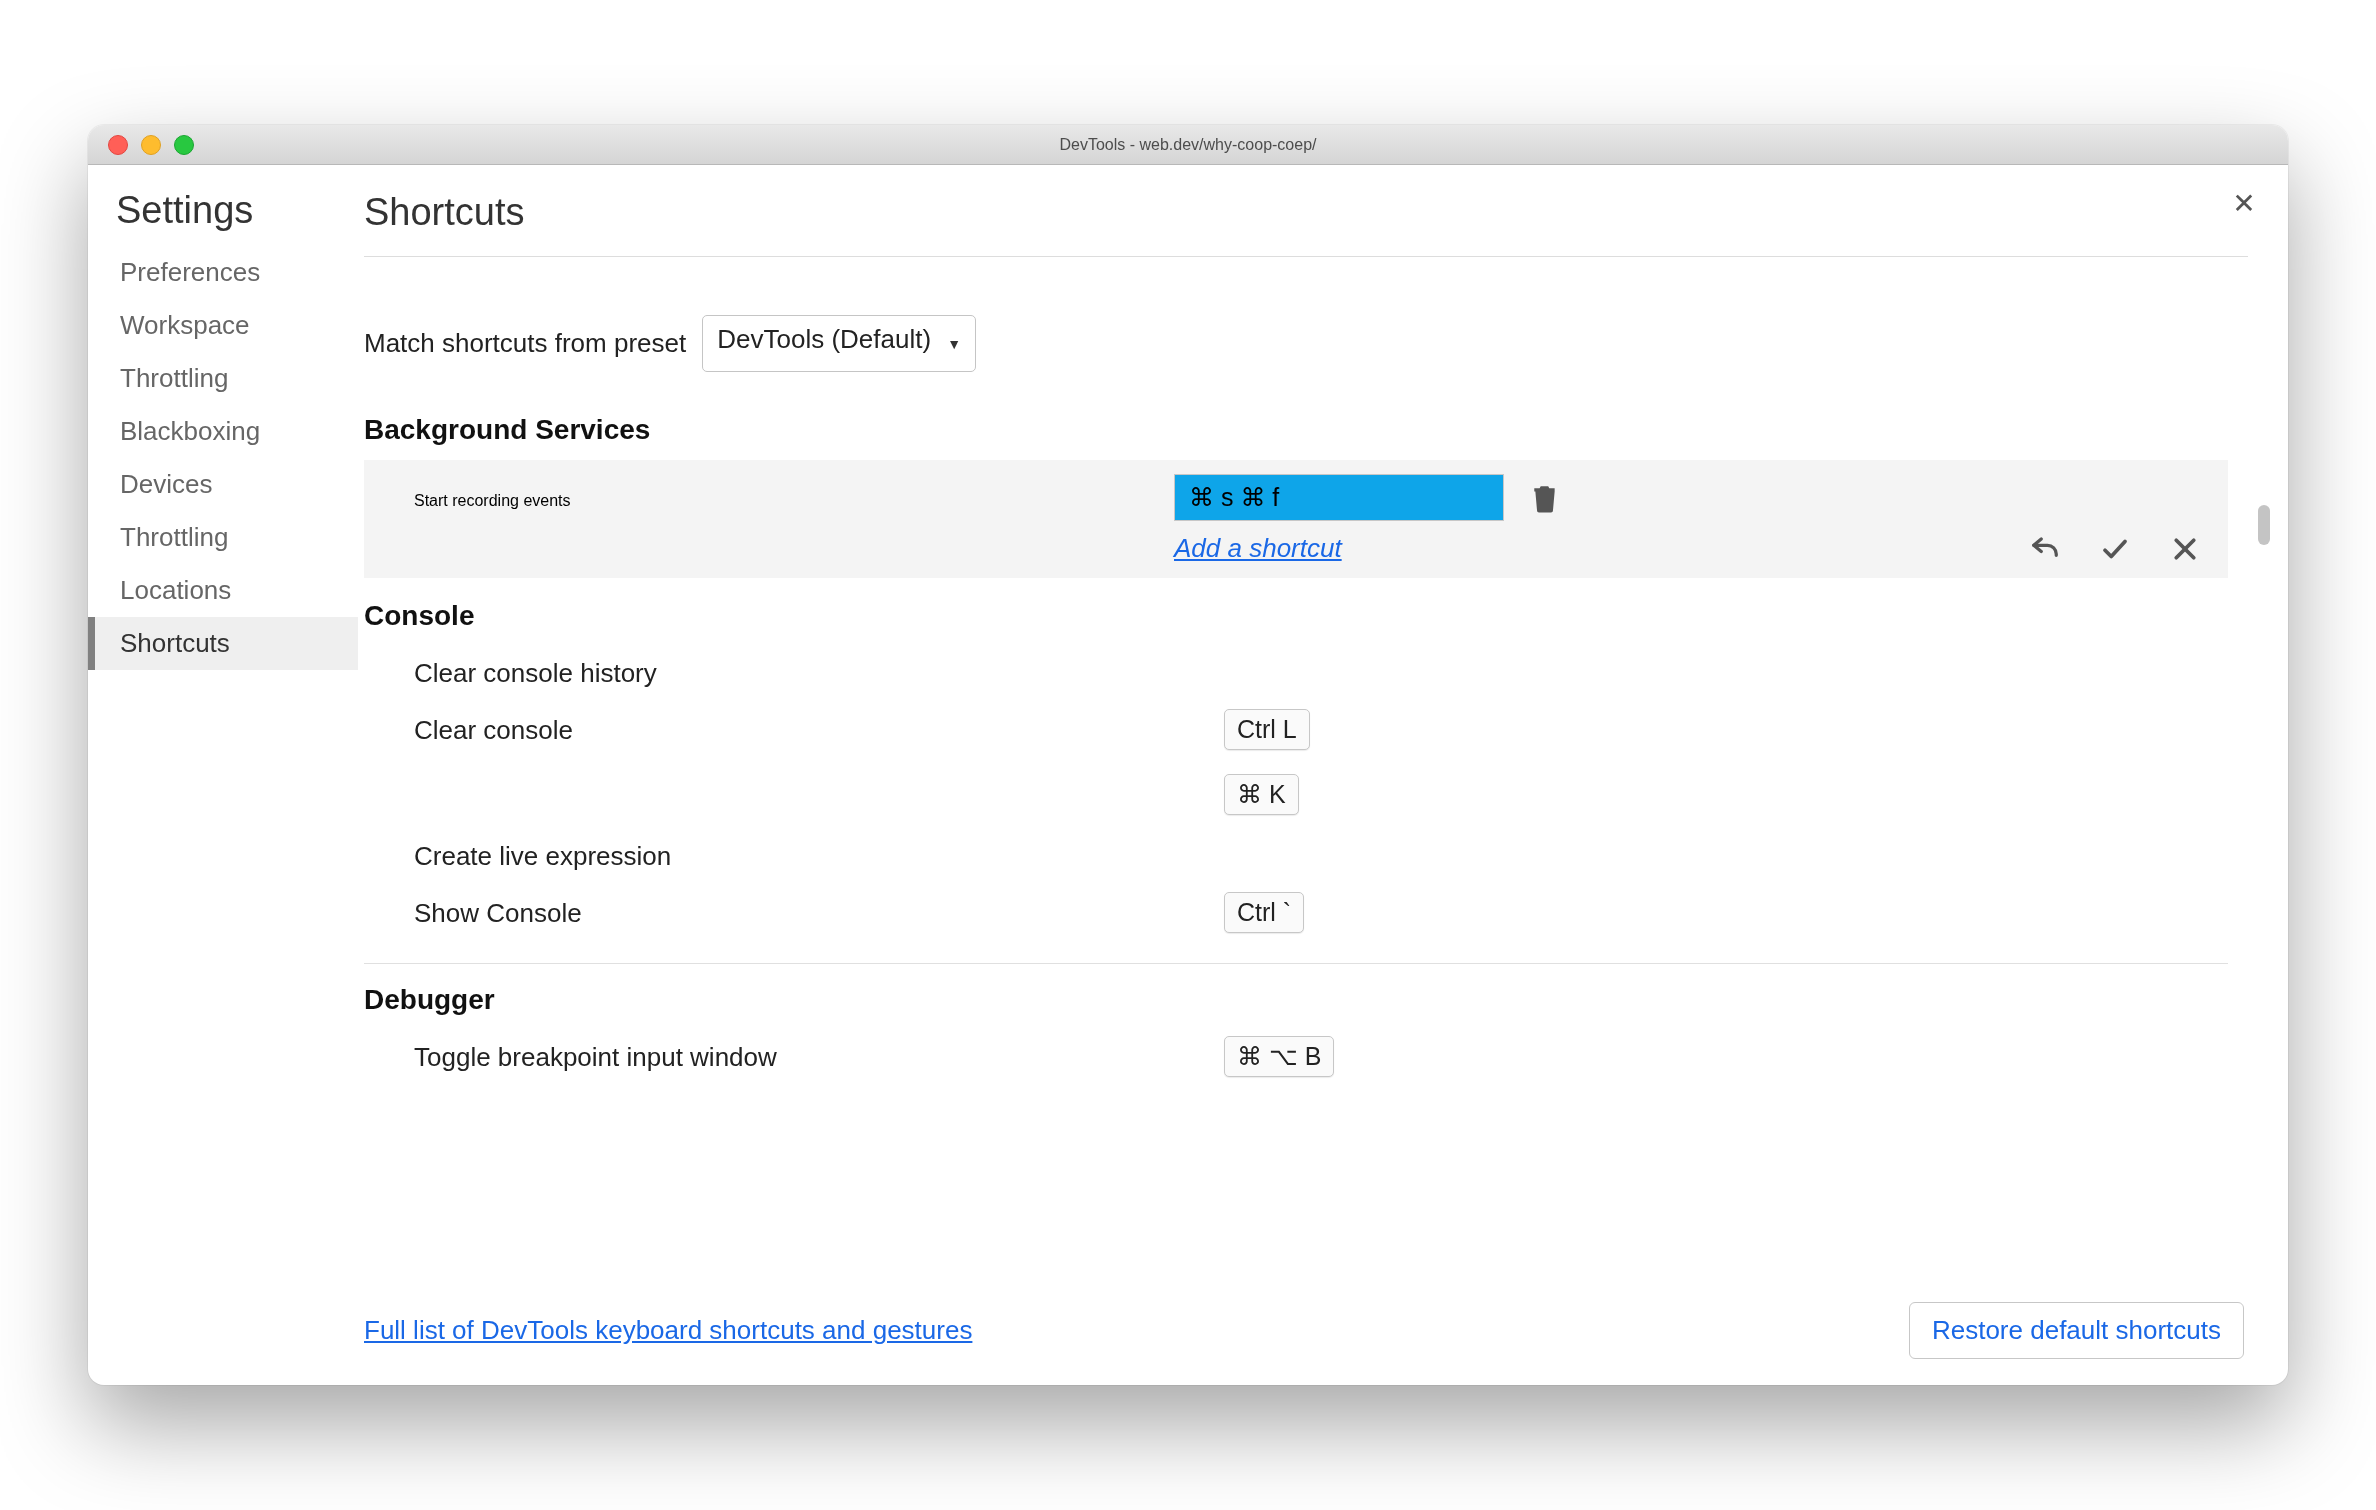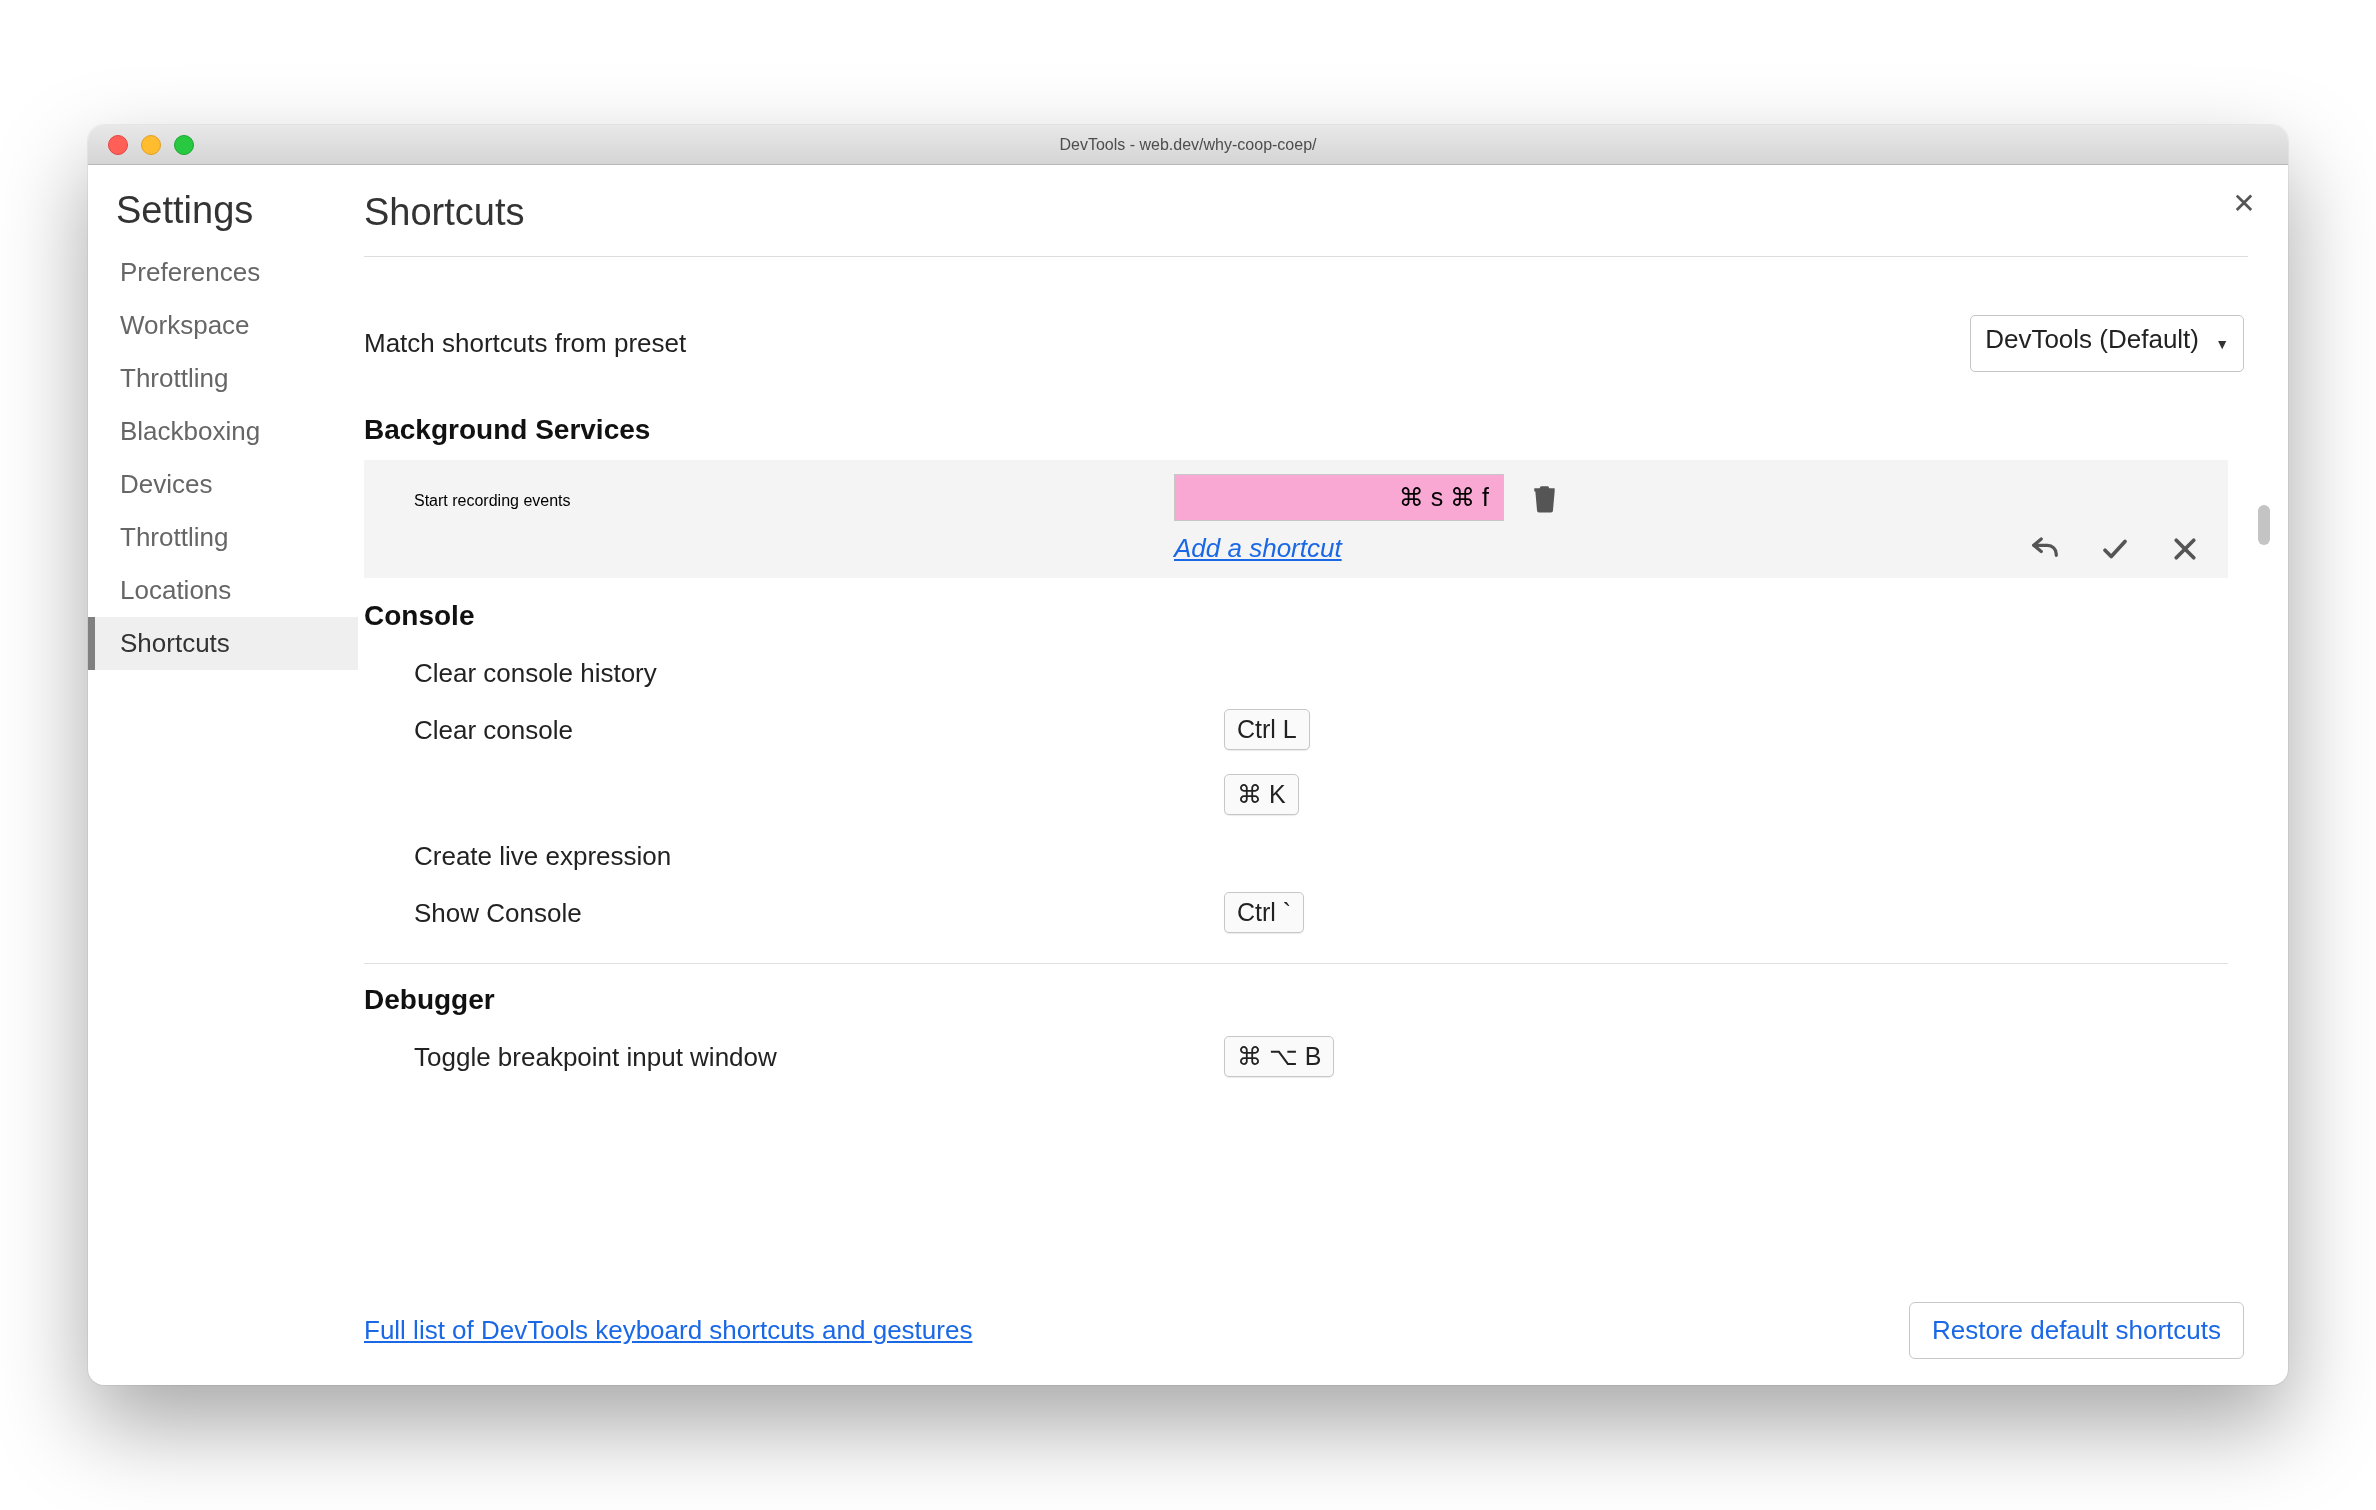--- a/index.html
+++ b/index.html
@@ -75,21 +75,21 @@
   overflow: hidden;
 }
 .page-title {
   font-size: 38px; color: #333;
 }
 hr.under-title {
   border: none; border-top: 1px solid #ddd;
   margin: 22px 0 0 0;
 }
 .preset-row {
-  display:flex; align-items:center; justify-content:space-between;
+  display:flex; align-items:center; justify-content:flex-start;
   gap: 16px; padding: 58px 4px 30px 0;
   font-size: 26px; color: #222;
 }
 .preset-select {
   border: 1px solid #c5c5c5; border-radius: 5px;
   padding: 8px 44px 16px 14px;
   font-size: 26px; color: #222;
   position: relative; background: #fff;
   display:flex; align-items:center; gap: 30px;
   cursor: pointer;
@@ -128,22 +128,21 @@
   font-size: 25px;
   background: #fafafa;
   box-shadow: 0 1px 1px rgba(0,0,0,0.08);
   white-space: nowrap;
 }
 .key-input {
   border: 1px solid #c7c7c7;
   padding: 8px 14px;
   font-size: 25px;
   width: 330px;
-  background: #f9a8d4;
-  text-align: right;
+  background: #0ea5e9;
 }
 .edit-block {
   background: #f4f4f4;
   padding: 14px 10px 14px 50px;
   margin: 4px 0 10px 0;
 }
 .edit-row1 {
   display:flex; align-items:center;
 }
 .edit-row1 .sc-label { flex: 0 0 760px; }

